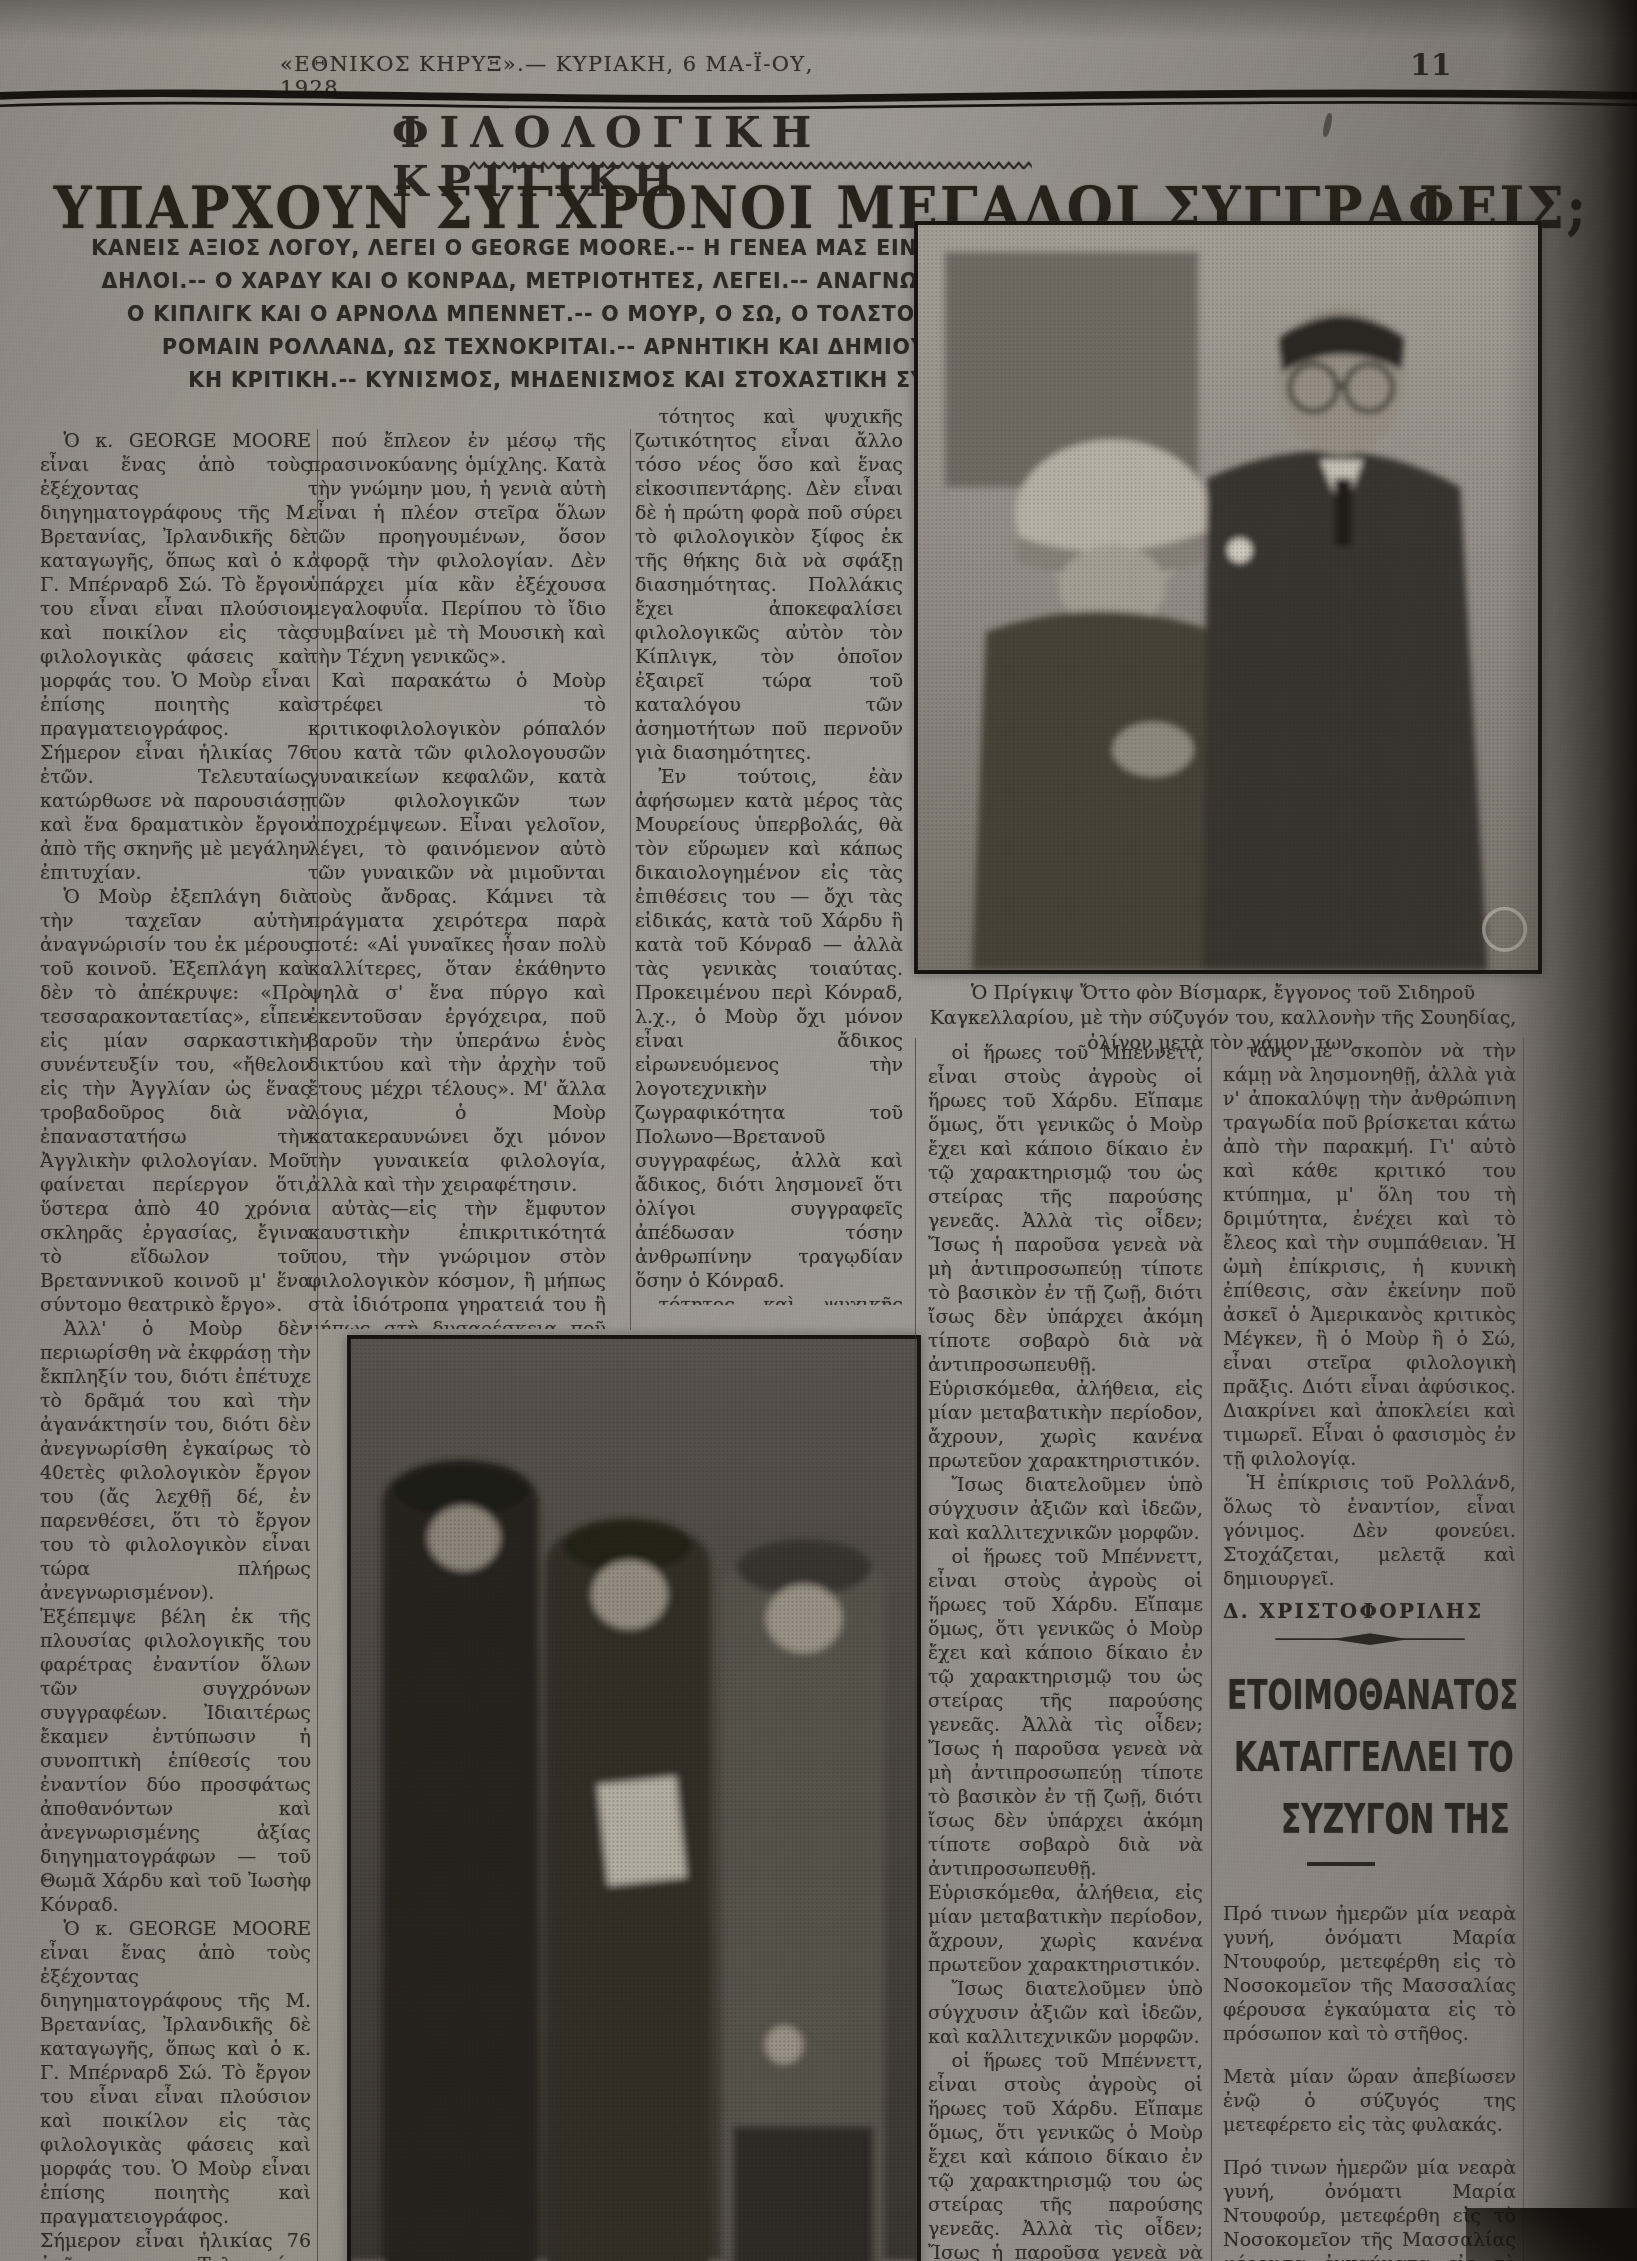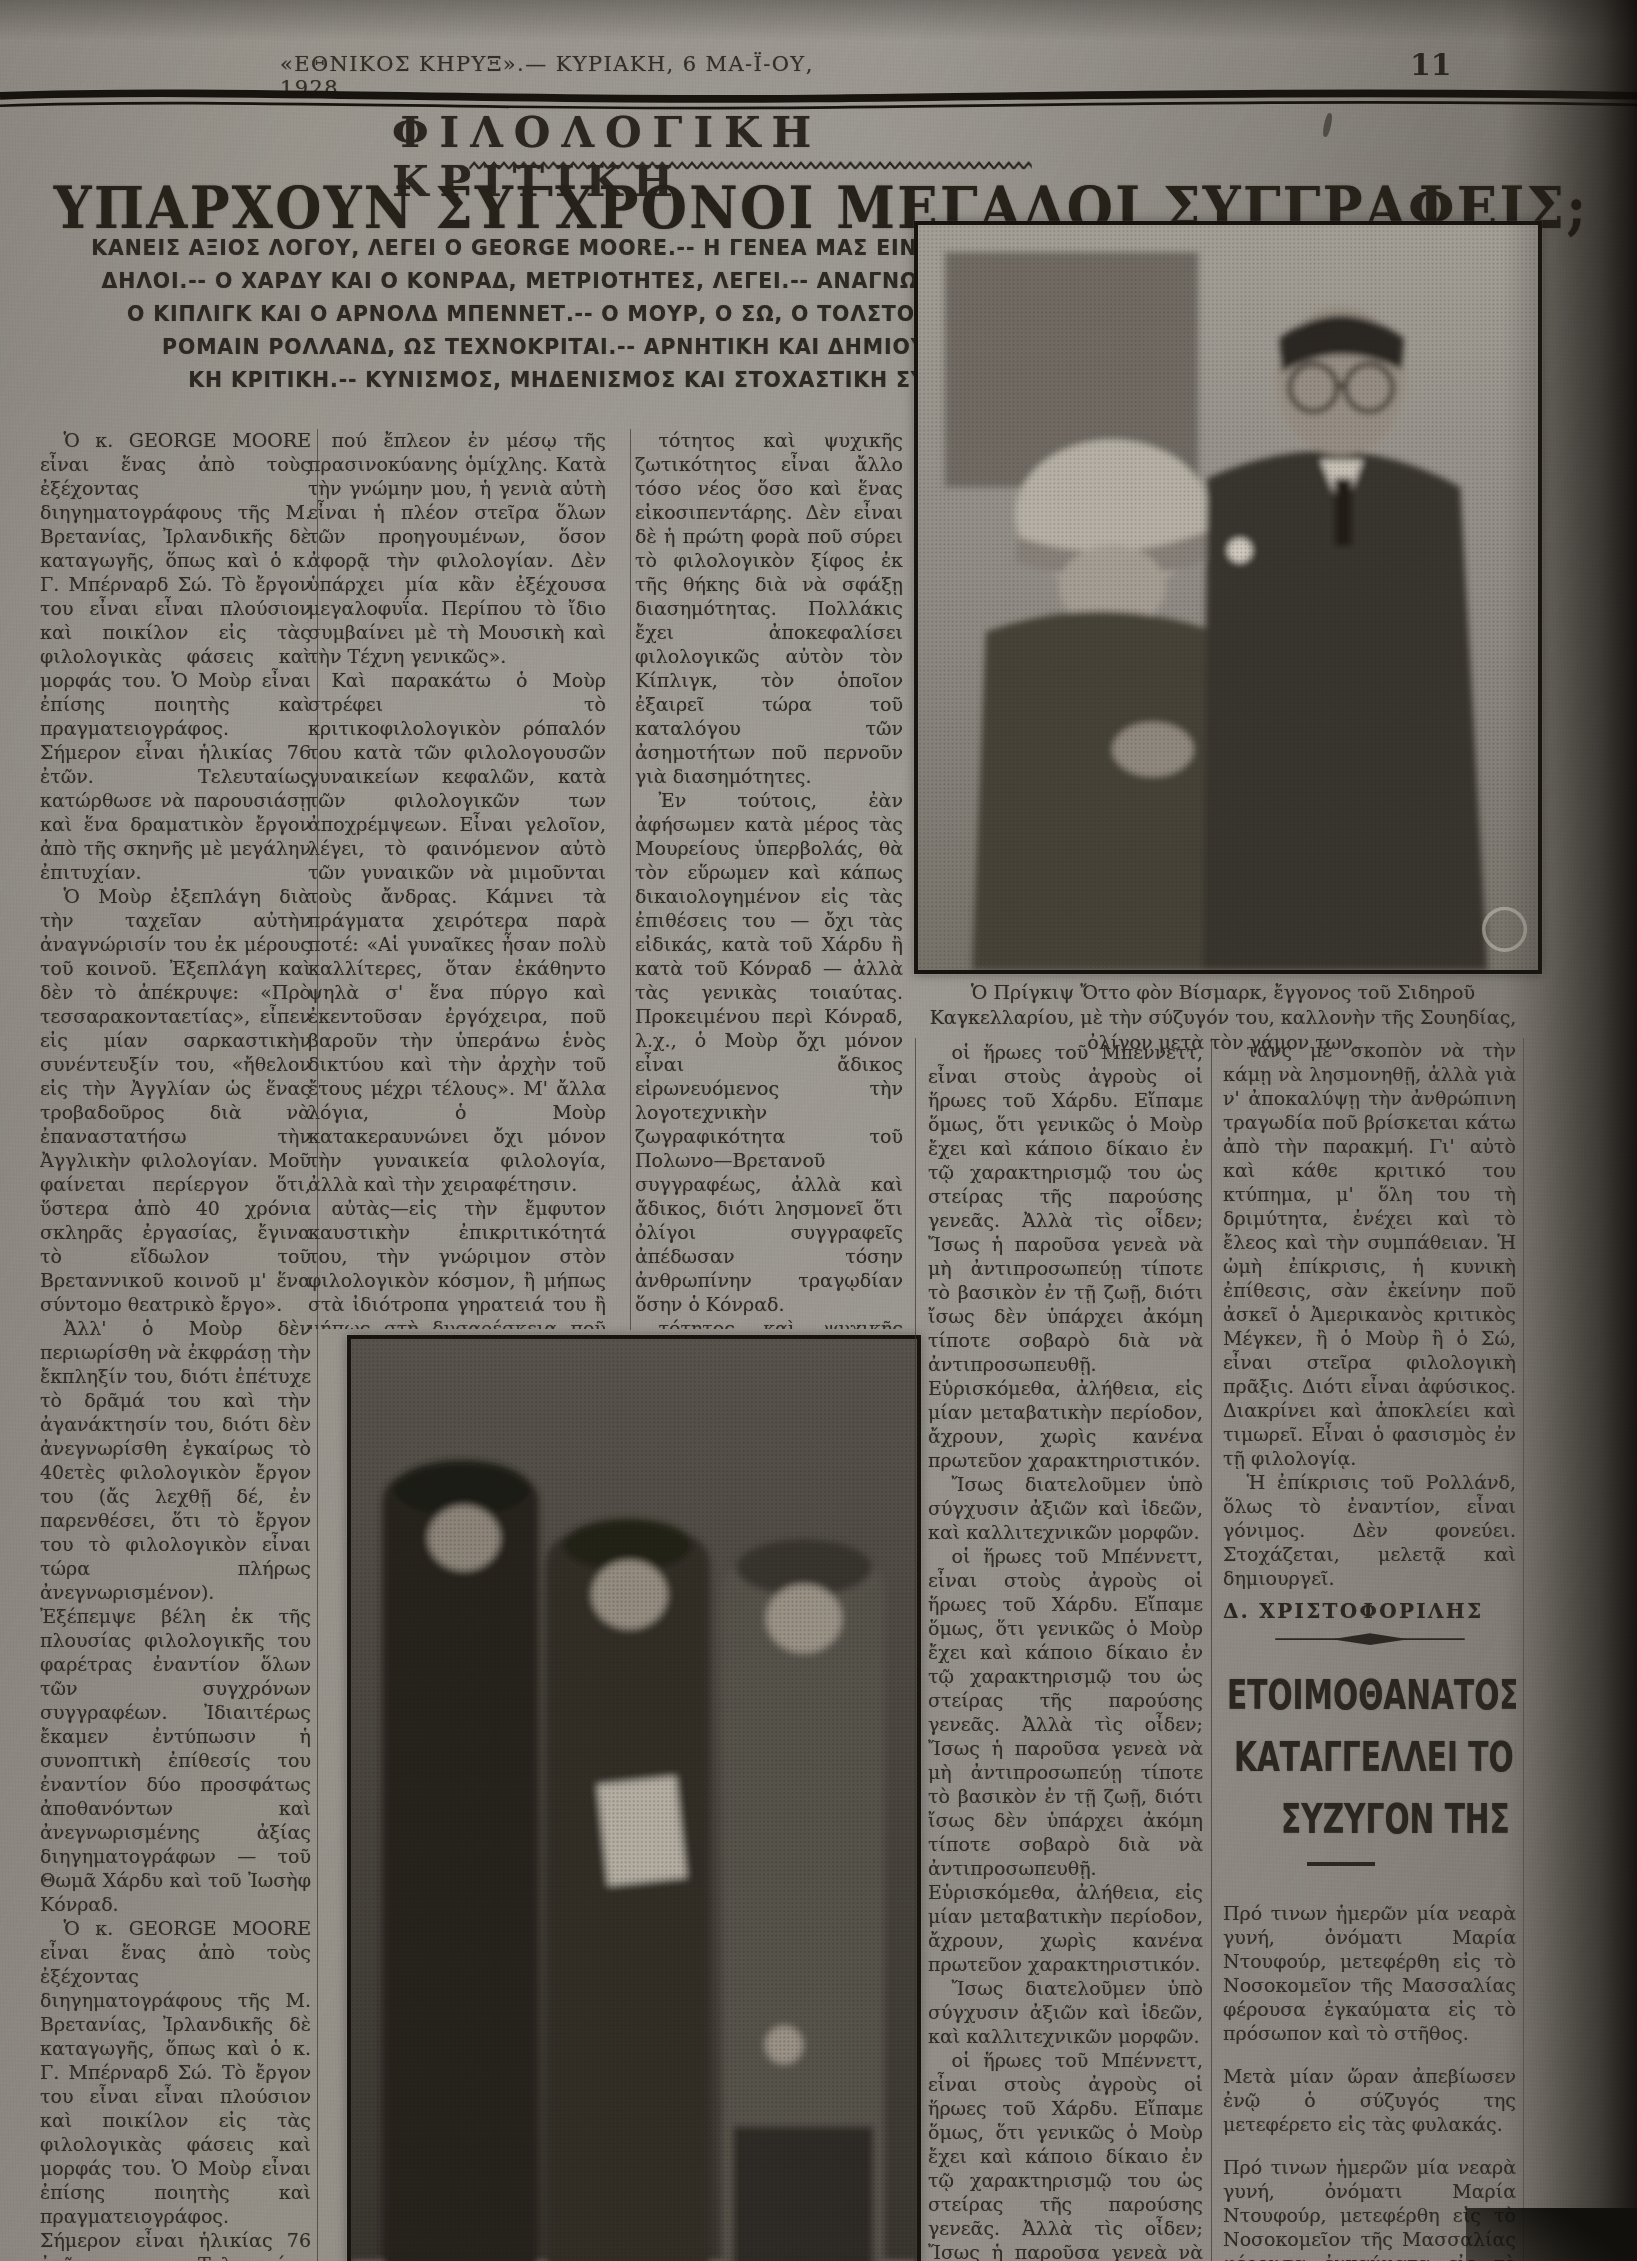--- a/index.html
+++ b/index.html
@@ -53,21 +53,21 @@
 
   .caption{position:absolute;text-align:center;font-size:19px;line-height:25px;color:#2e2a24;
       text-shadow:0 0 0.9px rgba(40,35,28,.45);}
   .caption1{left:902px;top:980px;width:642px;}
 
   .bodycol{position:absolute;overflow:hidden;font-size:19px;line-height:24px;
       text-align:justify;color:#2f2b25;text-shadow:0 0 0.9px rgba(42,37,30,.4);}
   .bodycol p, .bp, .notice p{margin:0;text-indent:23.5px;text-align:justify;}
   .col1{left:40px;top:428px;width:271px;height:2014px;}
   .col2{left:308px;top:428px;width:298px;height:901px;}
-  .col3{left:635px;top:428px;width:268px;height:901px;}
+  .col3{left:635px;top:404px;width:268px;height:901px;}
   .col4{left:928px;top:1040px;width:275px;height:1383px;}
 
   .col5wrap{position:absolute;left:1223px;top:1038px;width:293px;height:1423px;overflow:hidden;
       font-size:19px;line-height:24px;color:#2f2b25;text-shadow:0 0 0.9px rgba(42,37,30,.4);}
   .signature{text-align:left;font-size:20px;font-weight:bold;letter-spacing:2.3px;margin:9px 0 2.7px;color:#2b2720;}
   .flourish{display:block;margin:8.1px auto 4.5px;}
   .headline2{margin-top:16.3px;font-family:"DejaVu Sans",sans-serif;font-weight:bold;color:#2a2620;}
   .h2line{font-size:40px;line-height:62px;white-space:nowrap;transform:scaleX(.74);
       transform-origin:left;text-shadow:0 0 1.4px rgba(30,26,20,.5);}
   .h2line:nth-child(1){margin-left:3.6px;}

